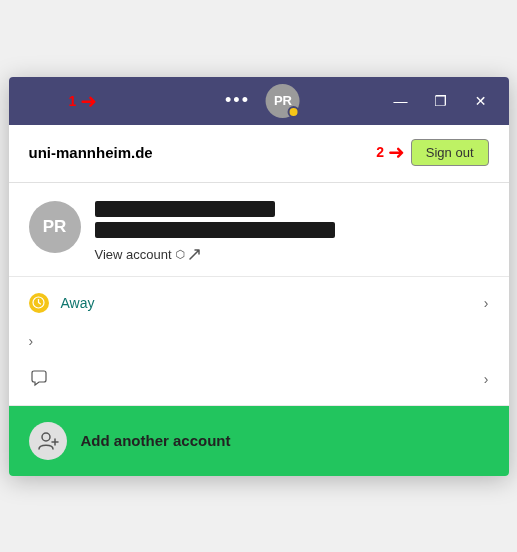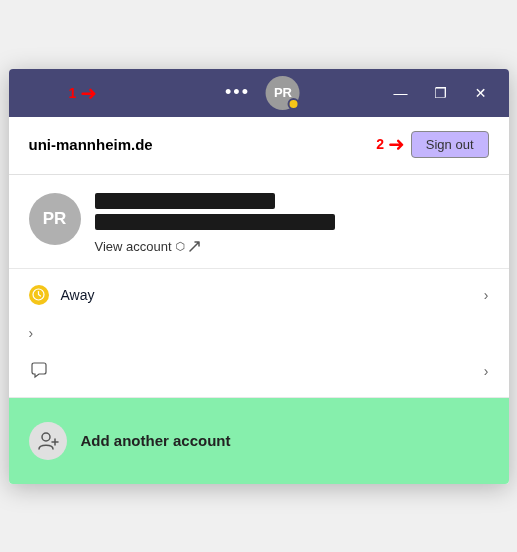--- a/index.html
+++ b/index.html
@@ -145,21 +145,21 @@
     .annotation-2 {
       display: flex;
       align-items: center;
       gap: 4px;
     }
 
     .signout-btn {
       border: 1px solid #888;
       border-radius: 4px;
       padding: 5px 14px;
-      background: #c4b5fd;
+      background: #bef264;
       font-size: 13px;
       color: #333;
       cursor: pointer;
     }
 
     
     .profile-section {
       display: flex;
       align-items: flex-start;
       padding: 18px 20px 14px 20px;
@@ -229,21 +229,21 @@
     }
 
     .menu-item-left {
       display: flex;
       align-items: center;
       gap: 12px;
     }
 
     .menu-item-label {
       font-size: 14px;
-      color: #0f172a;
+      color: #0f766e;
     }
 
     .chevron {
       color: #666;
       font-size: 14px;
     }
 
     .clock-icon-circle {
       width: 20px;
       height: 20px;
@@ -272,24 +272,24 @@
     .status-msg-icon {
       width: 20px;
       height: 20px;
       display: flex;
       align-items: center;
       justify-content: center;
     }
 
     
     .add-account-section {
-      background: #86efac;
-      display: flex;
-      align-items: center;
-      padding: 24px 20px;
+      background: #22c55e;
+      display: flex;
+      align-items: center;
+      padding: 16px 20px;
       gap: 14px;
       cursor: pointer;
     }
 
     .add-account-icon {
       width: 38px;
       height: 38px;
       border-radius: 50%;
       background: #e0e0e0;
       display: flex;

